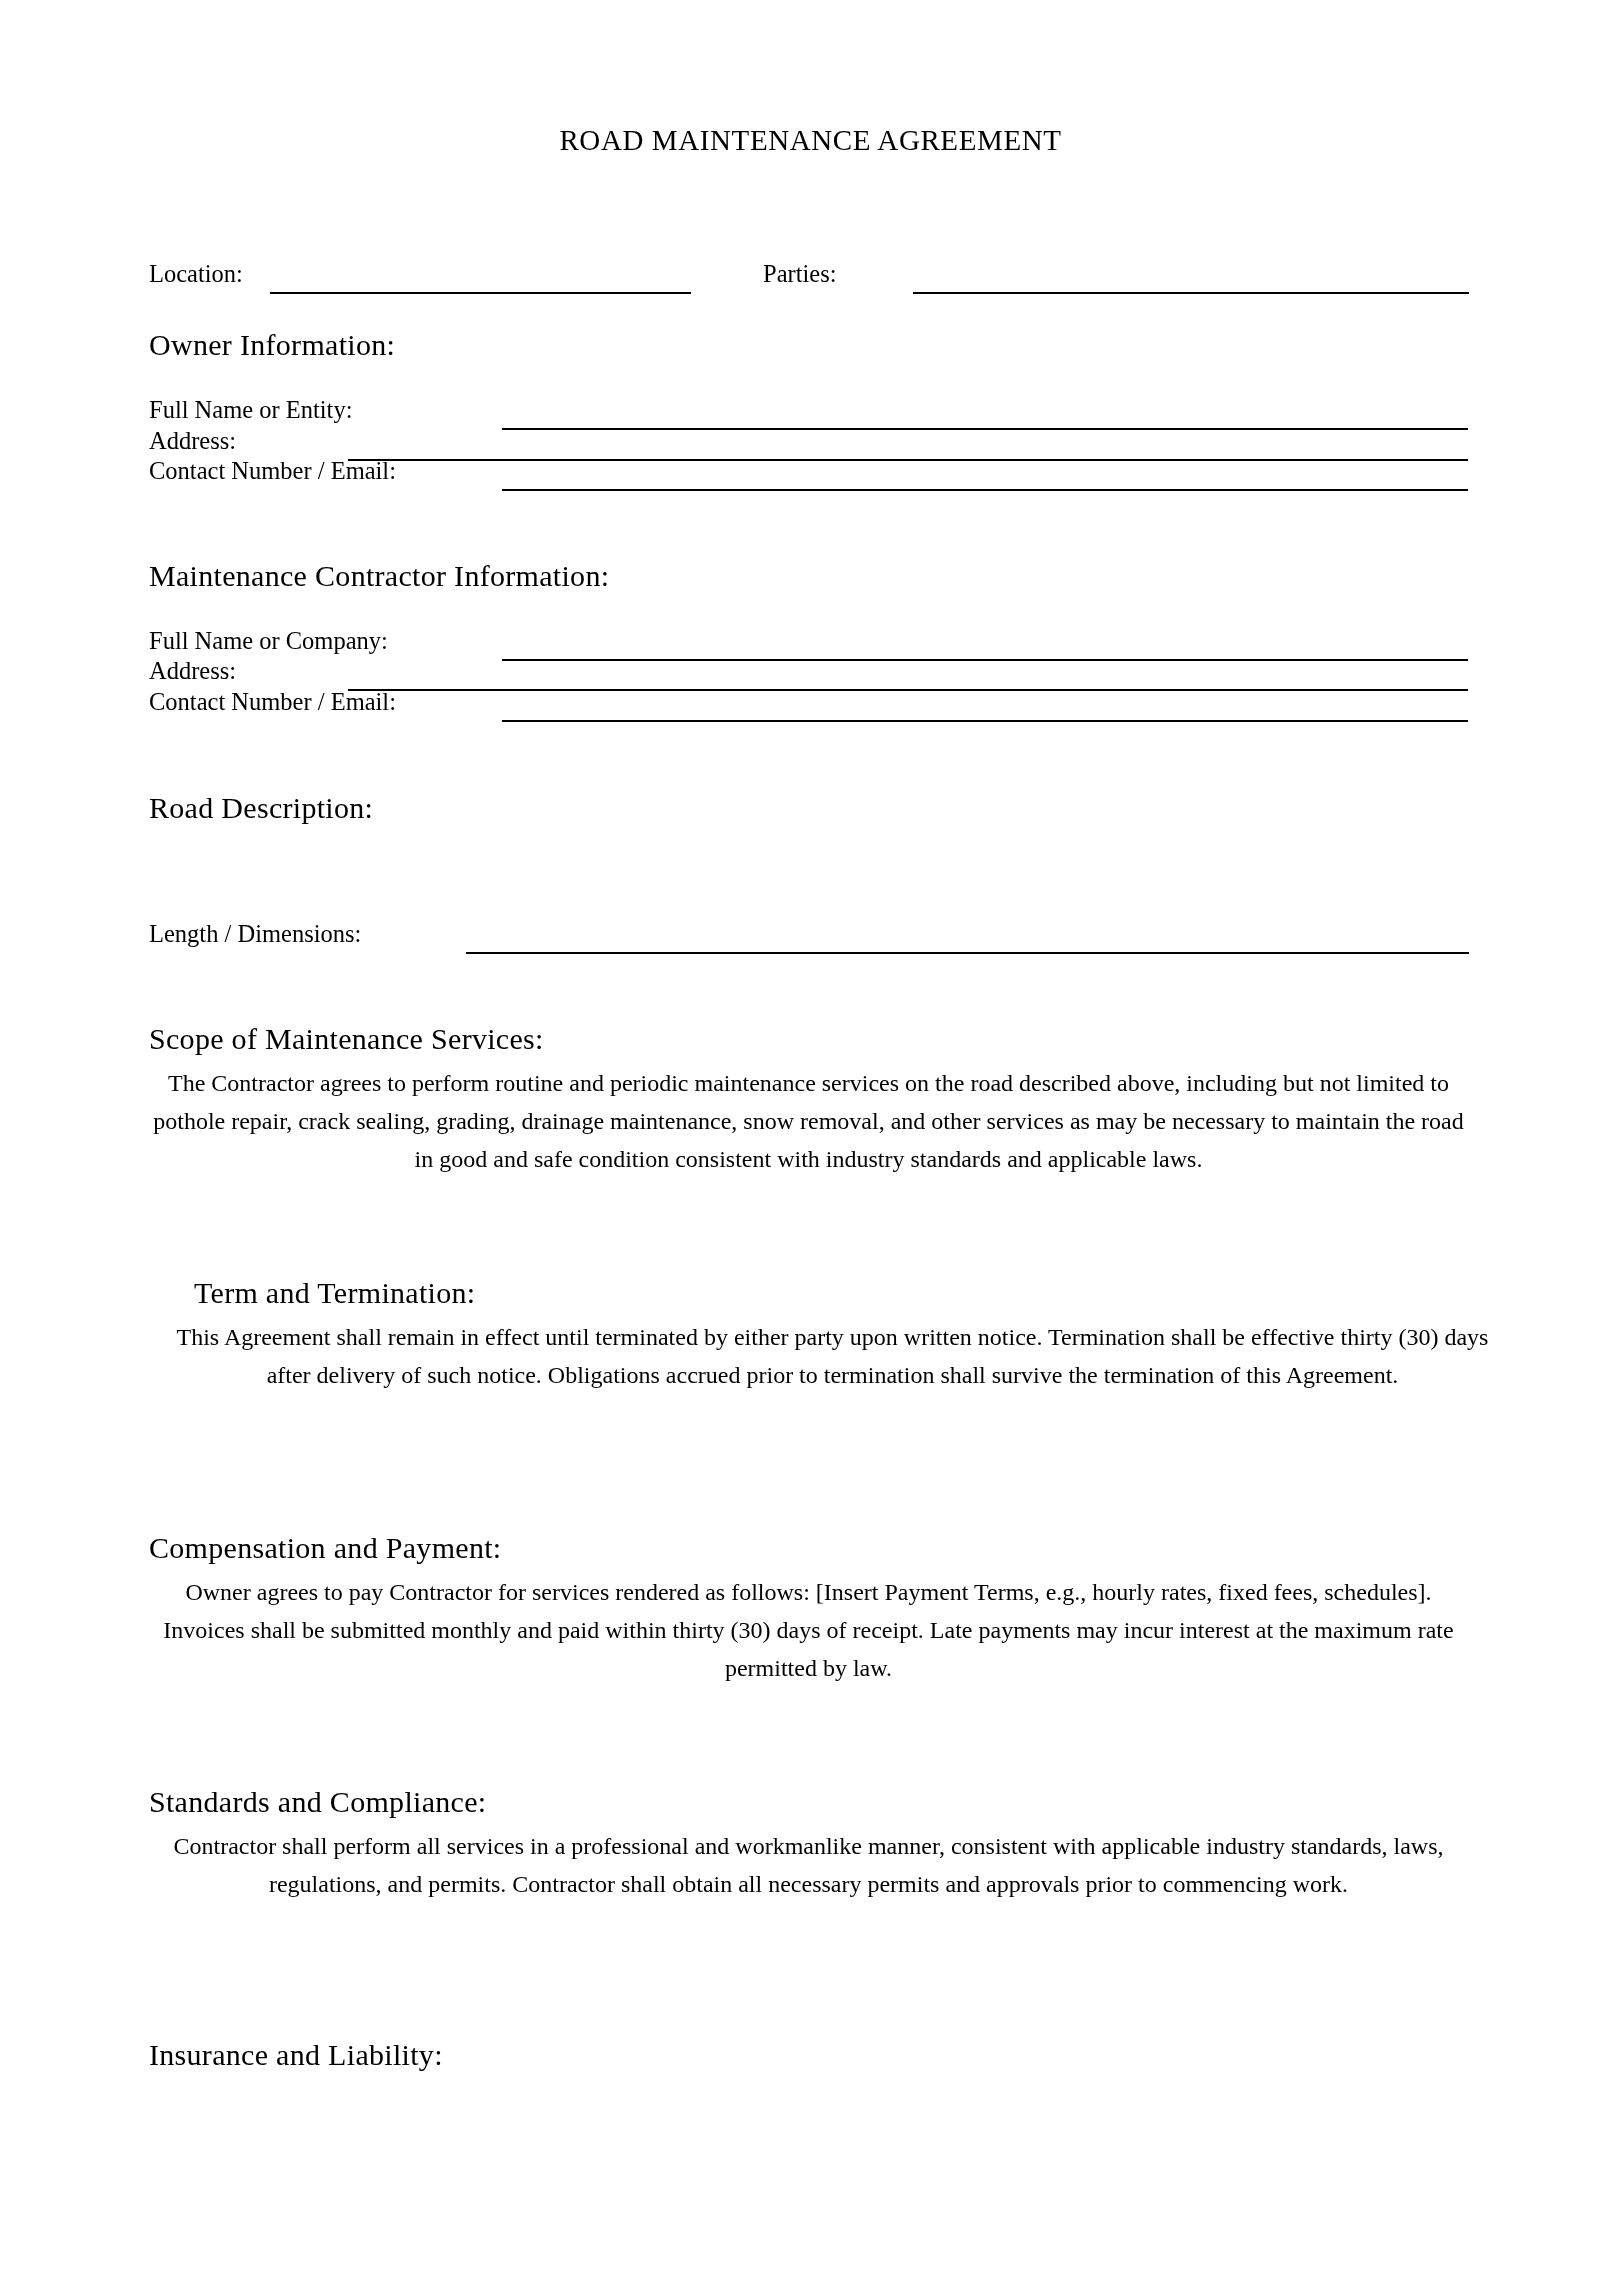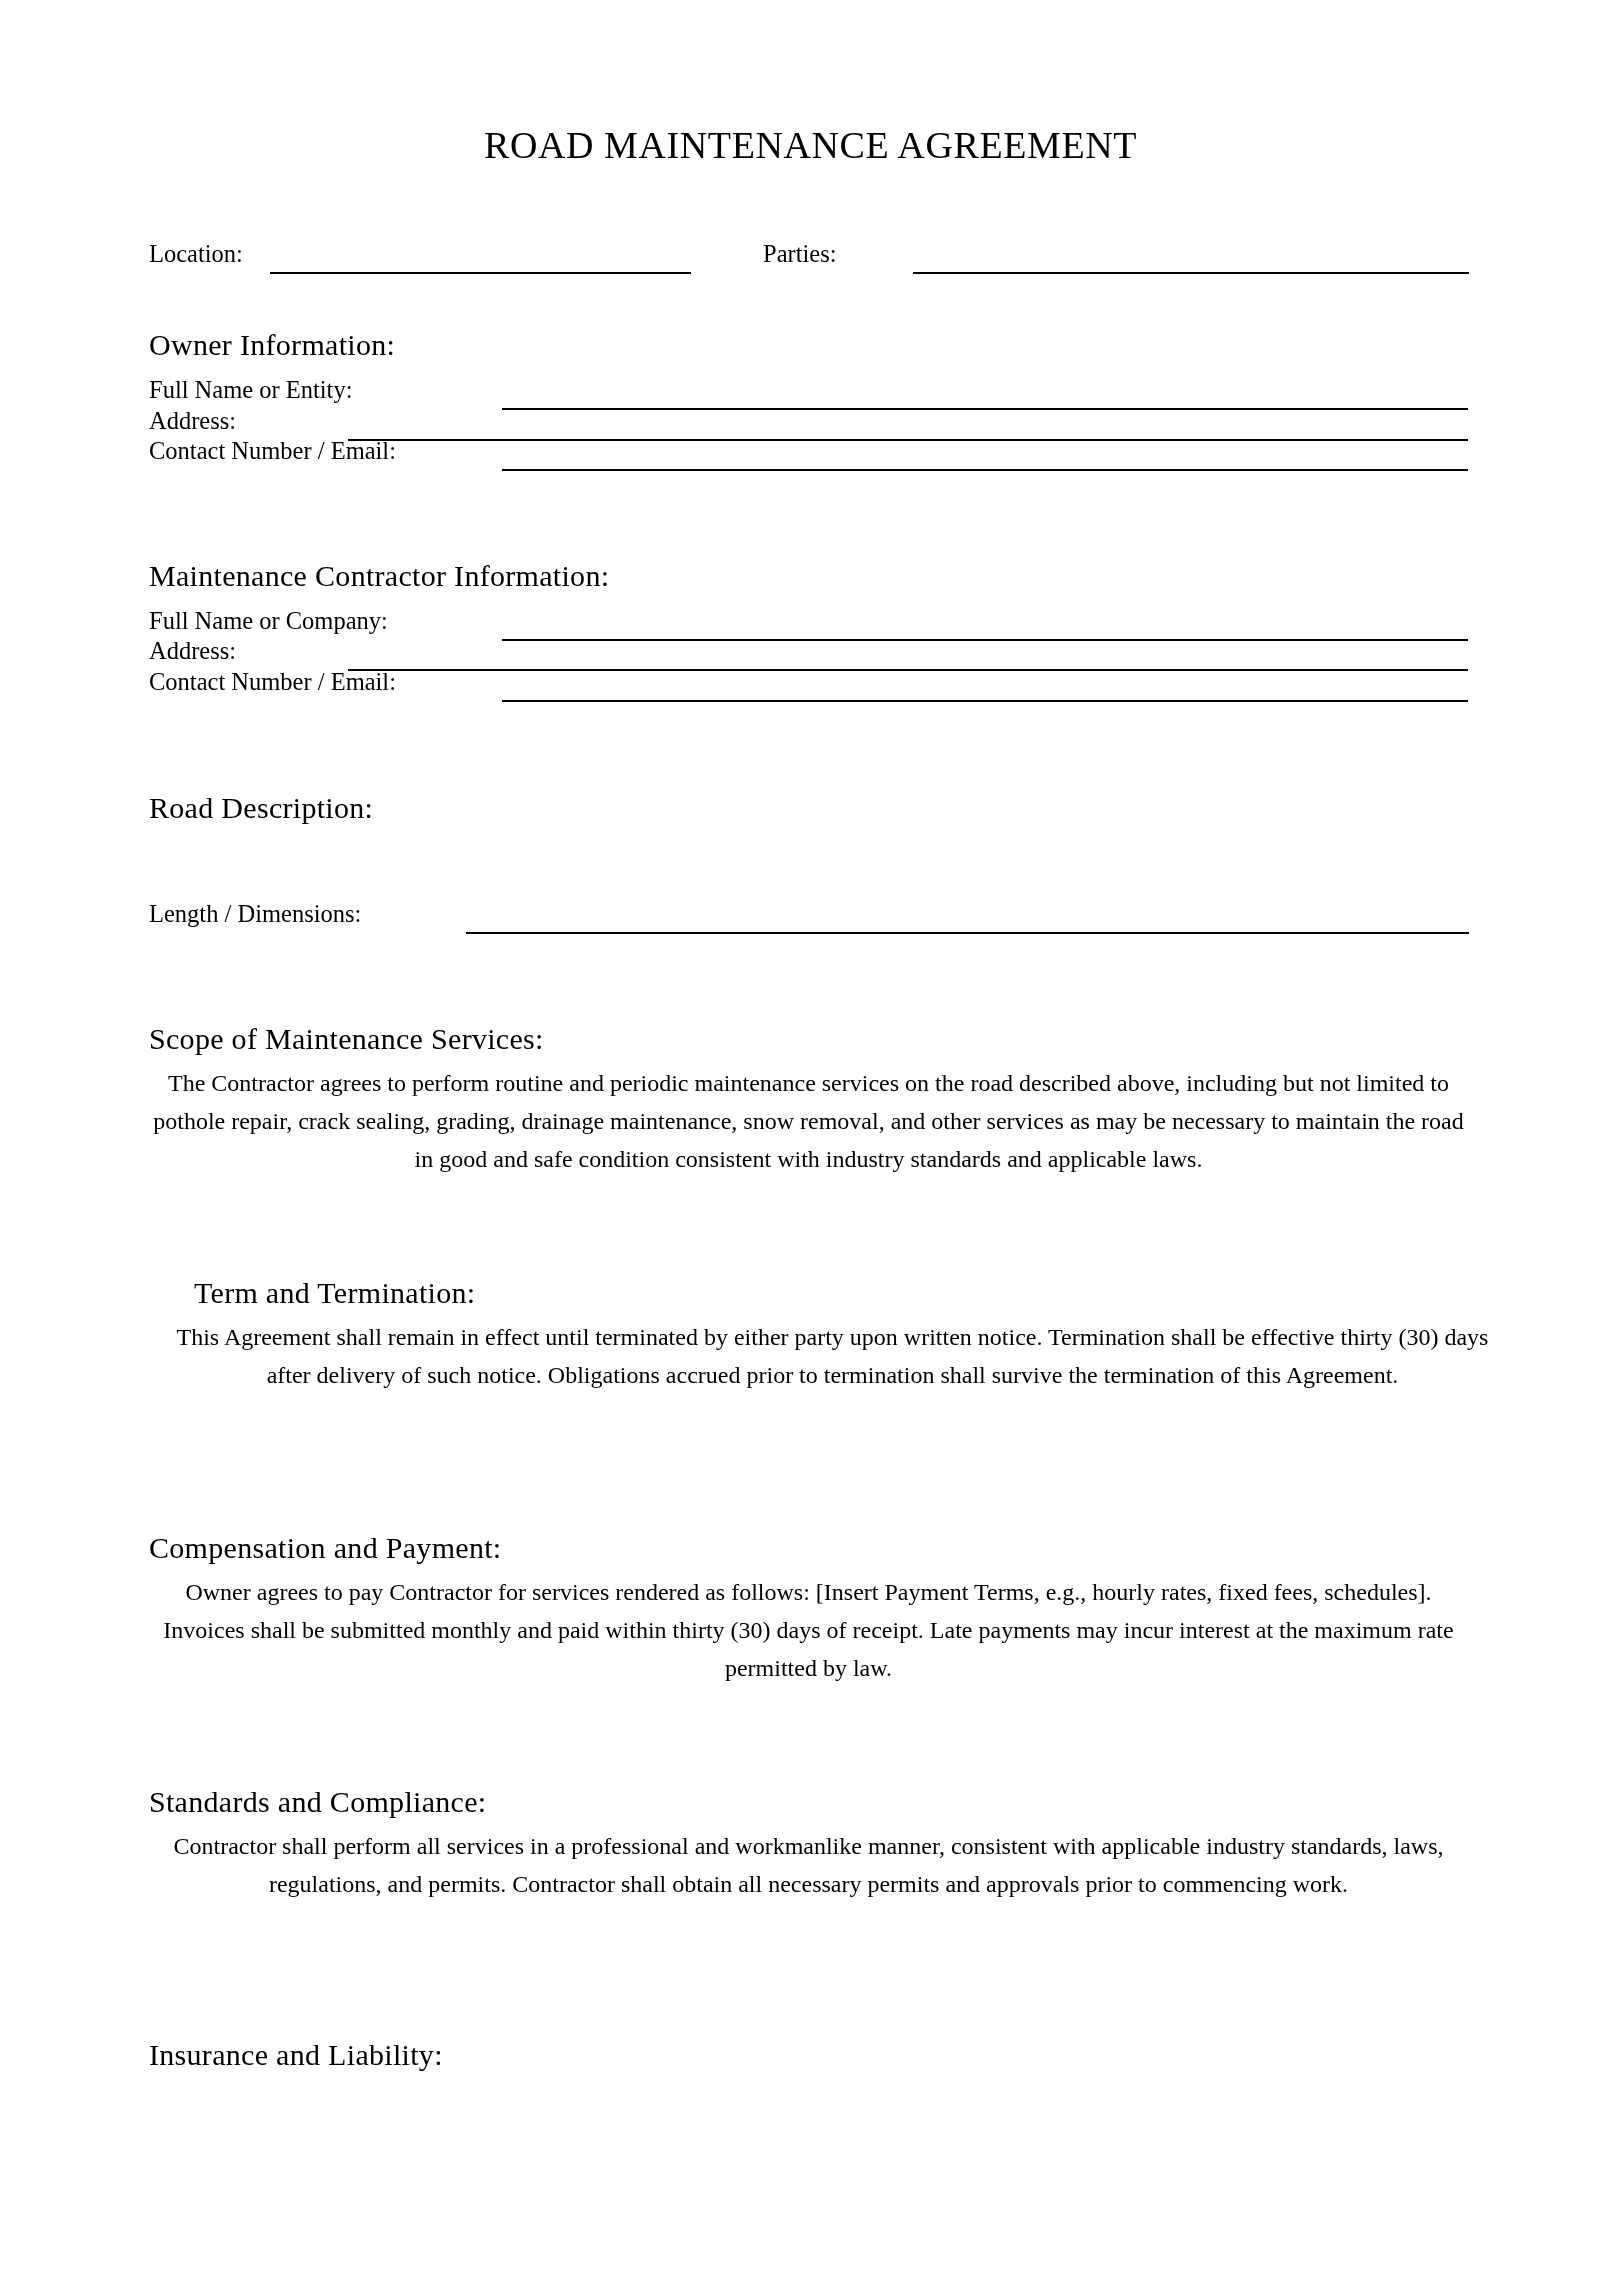--- a/index.html
+++ b/index.html
@@ -22,39 +22,40 @@
     box-sizing: border-box;
   }
 
   
   .doc-title {
     position: absolute;
     top: 123px;
     left: 0;
     width: 1621px;
     text-align: center;
-    font-size: 38px;
+    font-size: 29px;
     letter-spacing: 0.6px;
     font-weight: 400;
     line-height: 1.2;
   }
 
   
   .content {
     position: absolute;
     top: 0;
     left: 0;
     width: 1621px;
     height: 2293px;
   }
 
   
   .form-row {
     position: absolute;
     height: 41px;
+    margin-top: 20px;
   }
   .form-label {
     position: absolute;
     left: 0;
     top: 0;
     white-space: nowrap;
     font-size: 24.5px;
     line-height: 37px;
   }
   .blank-line {

